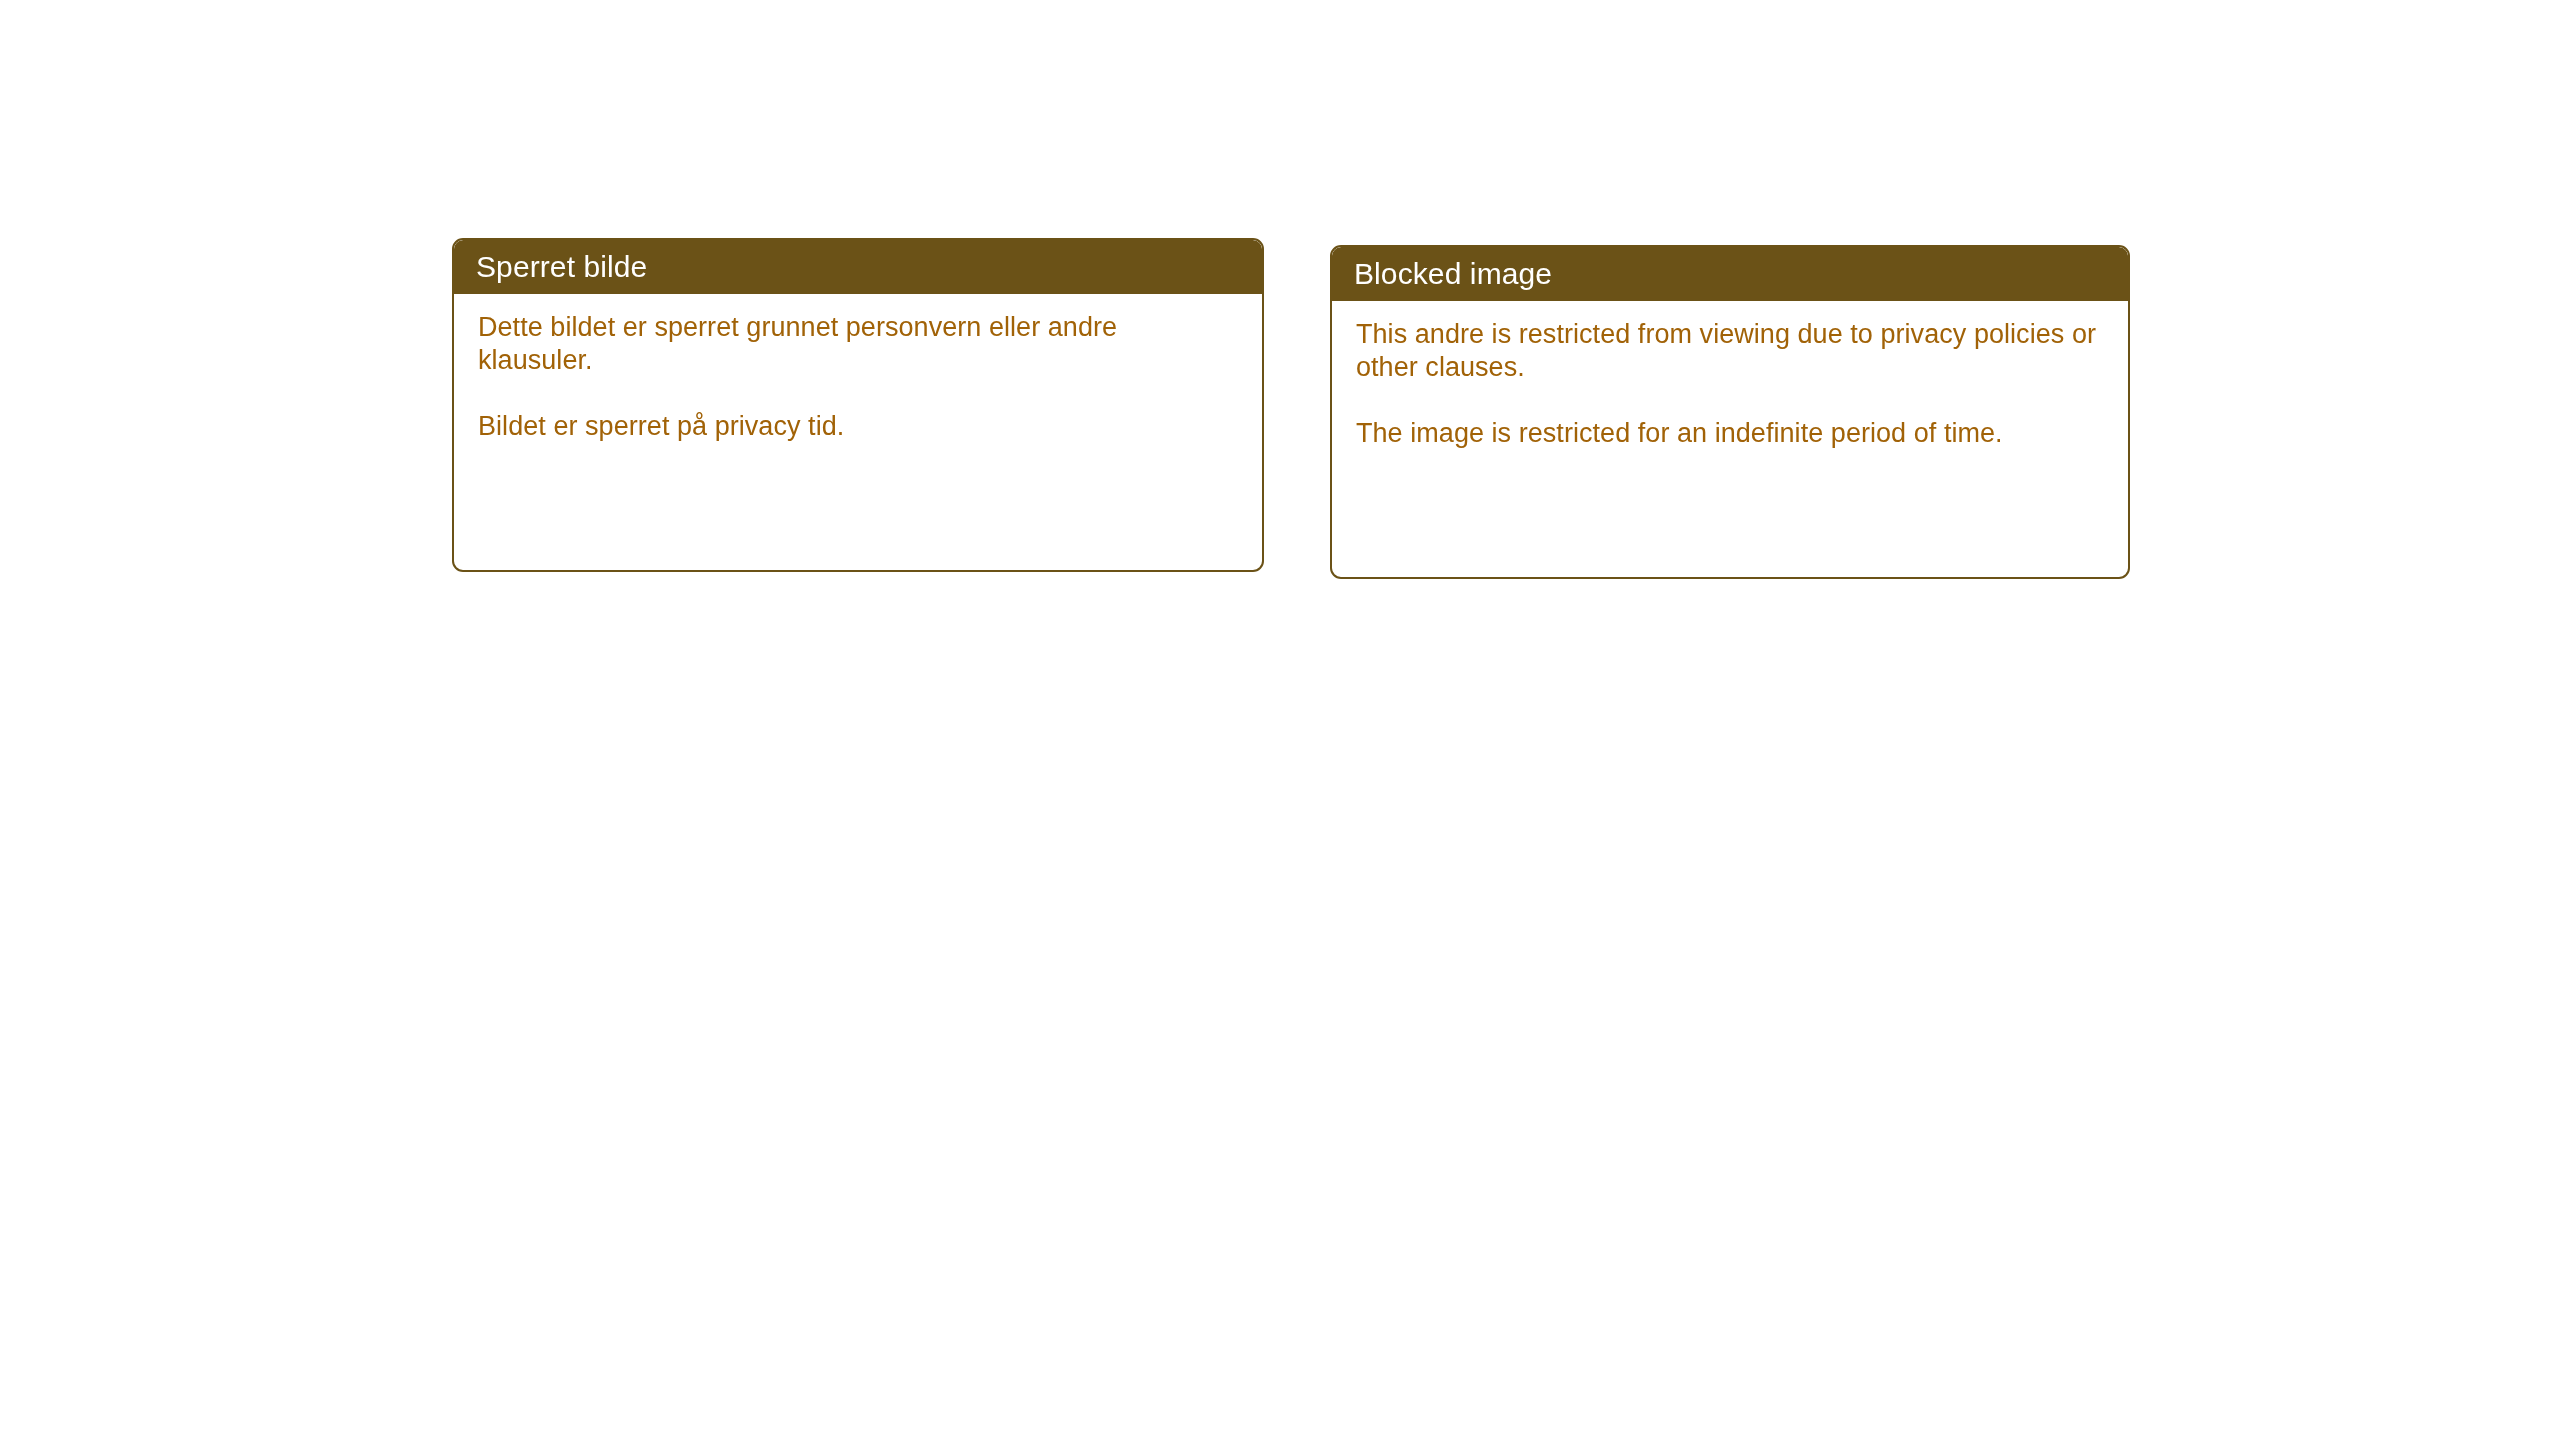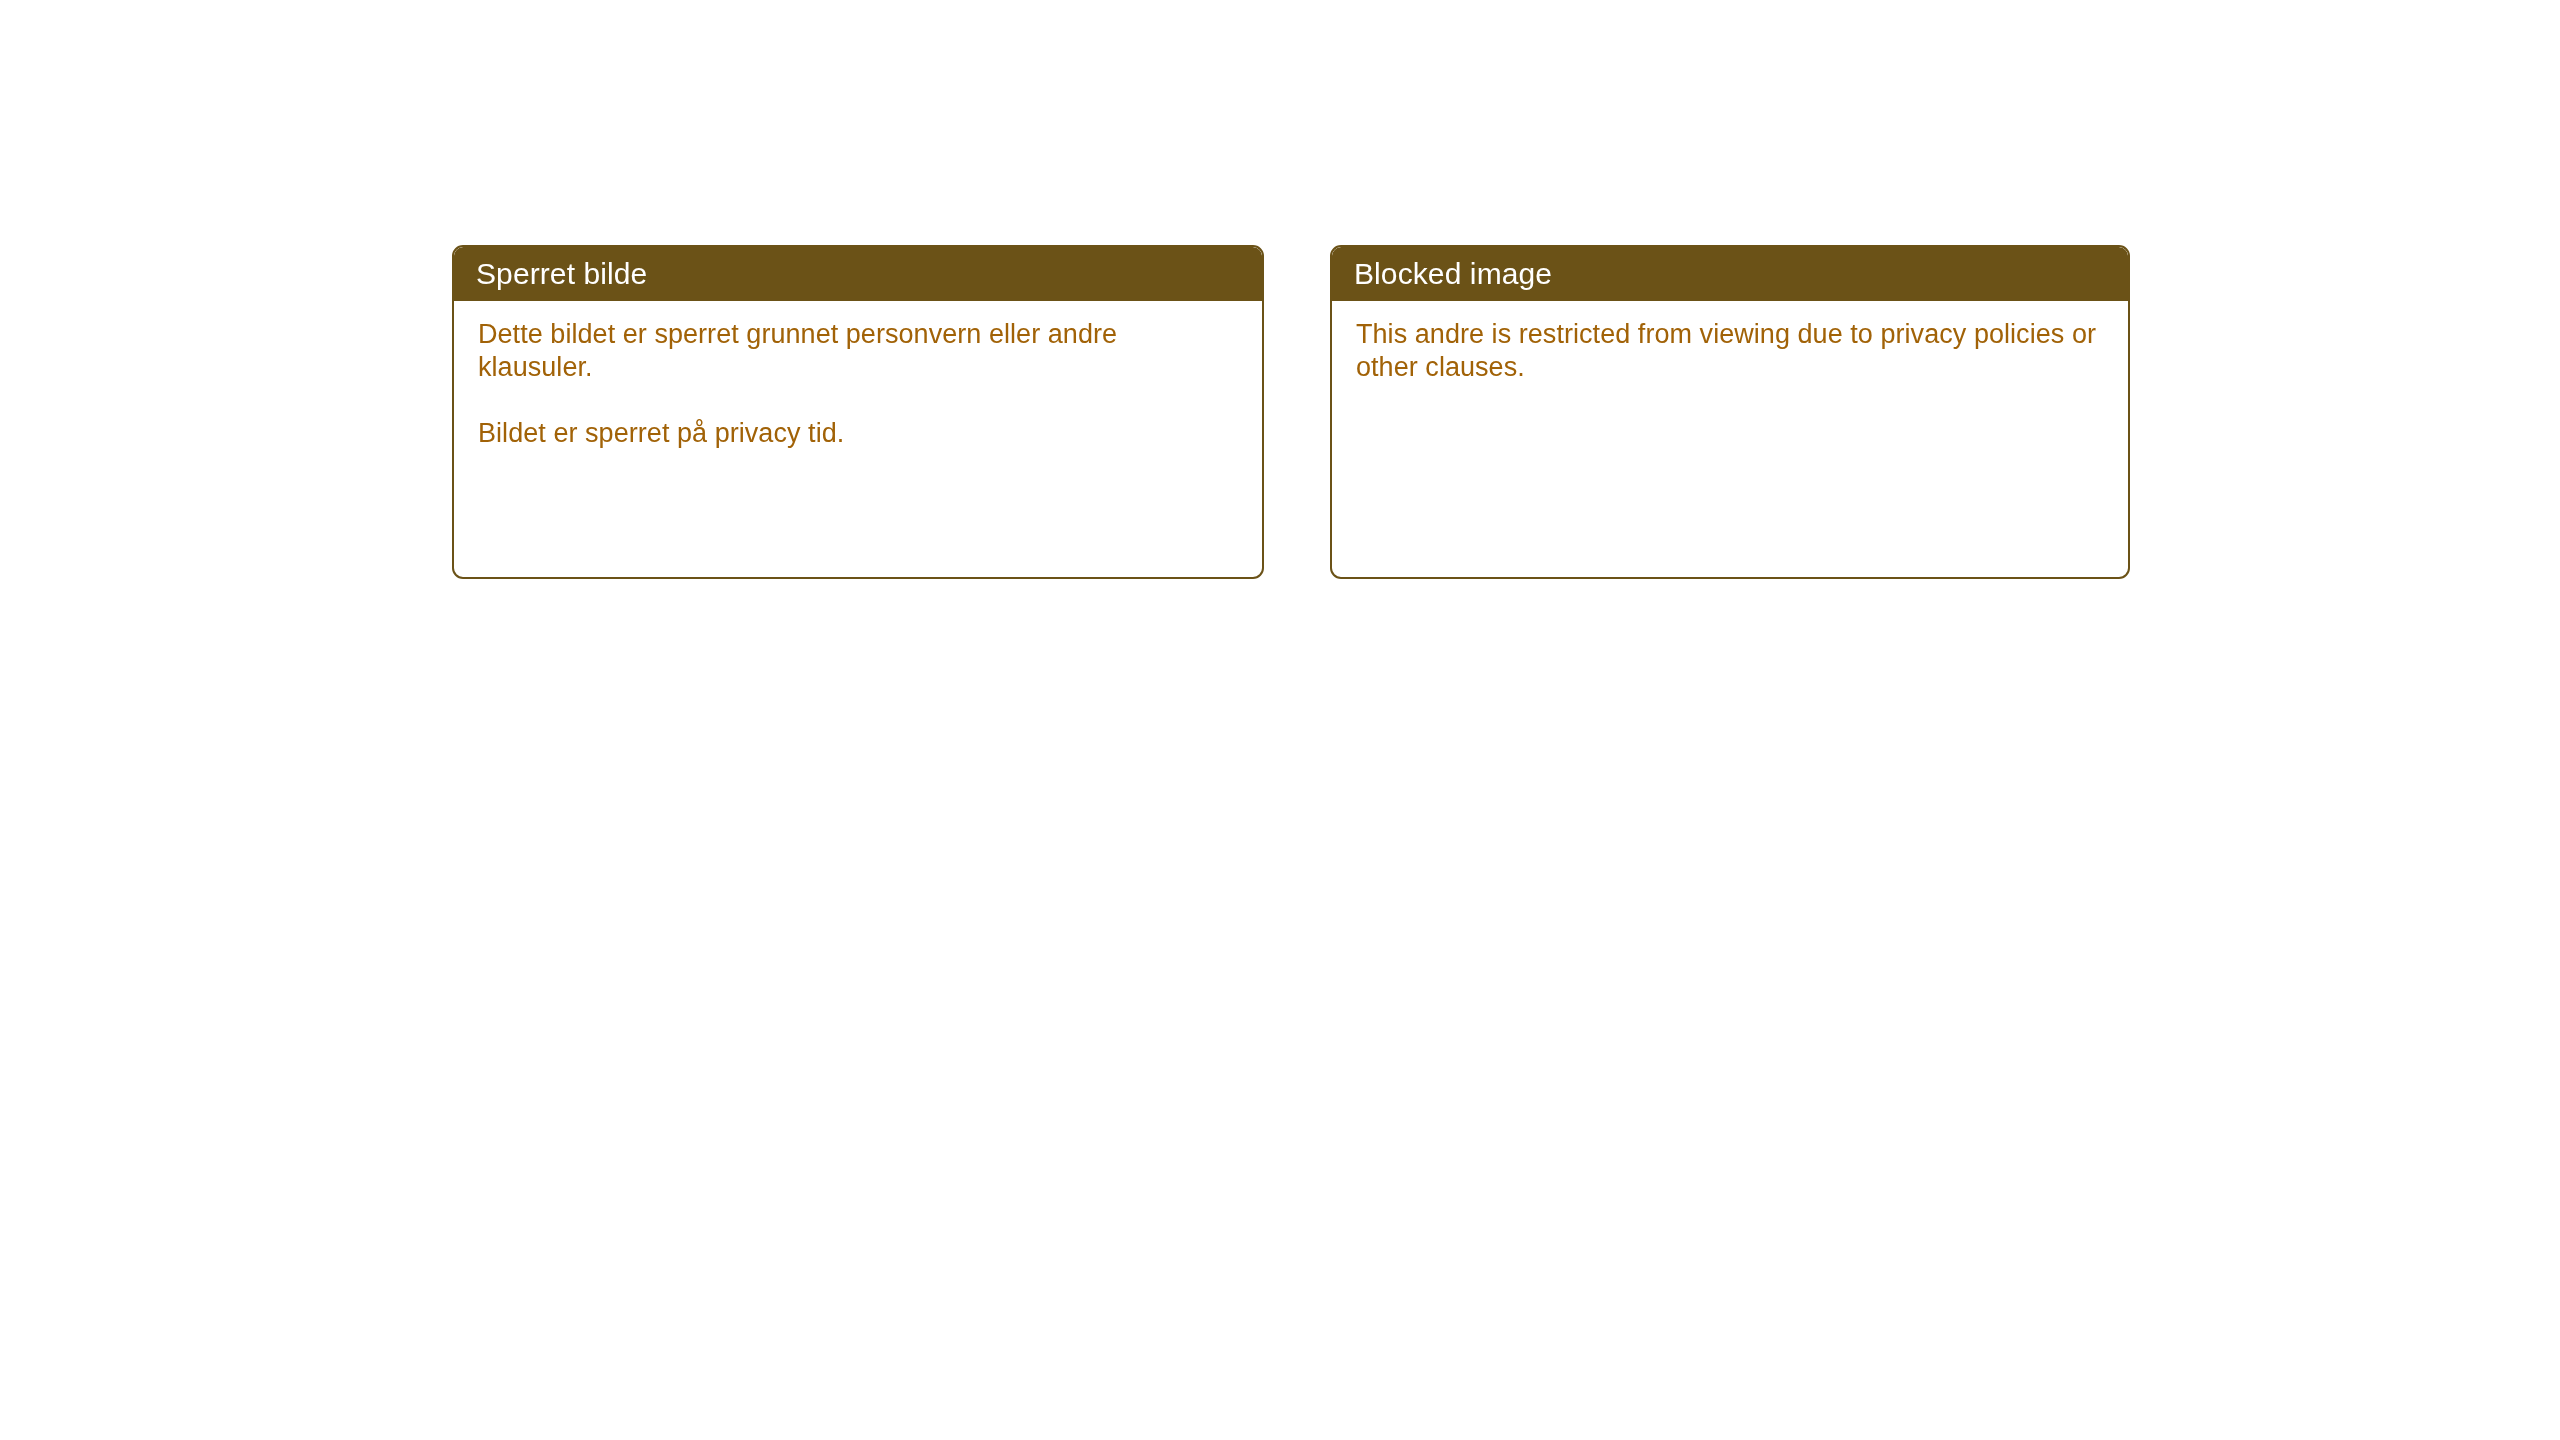--- a/index.html
+++ b/index.html
@@ -26,21 +26,21 @@
     position: absolute;
     box-sizing: border-box;
     background: #ffffff;
     border: 2px solid #6b5217;
     border-radius: 11px;
     overflow: hidden;
   }
 
   .notice-card.card-no {
     left: 452px;
-    top: 245px;
+    top: 238px;
     width: 812px;
     height: 334px;
   }
 
   .notice-card.card-en {
     left: 1313px;
     top: 245px;
     width: 800px;
     height: 334px;
     margin-left: 17px;
@@ -101,16 +101,17 @@
     </div>
   </div>
 
   <div class="notice-card card-en">
     <div class="notice-header">
       <span class="notice-title">Blocked image</span>
     </div>
     <div class="notice-body">
       <p class="notice-paragraph">This andre is restricted from viewing due to privacy policies or other clauses.</p>
       <div class="paragraph-gap"></div>
+      <p class="notice-paragraph">The image is restricted for an indefinite period of time.</p>
     </div>
   </div>
 
 </div>
 
 </body></html>

